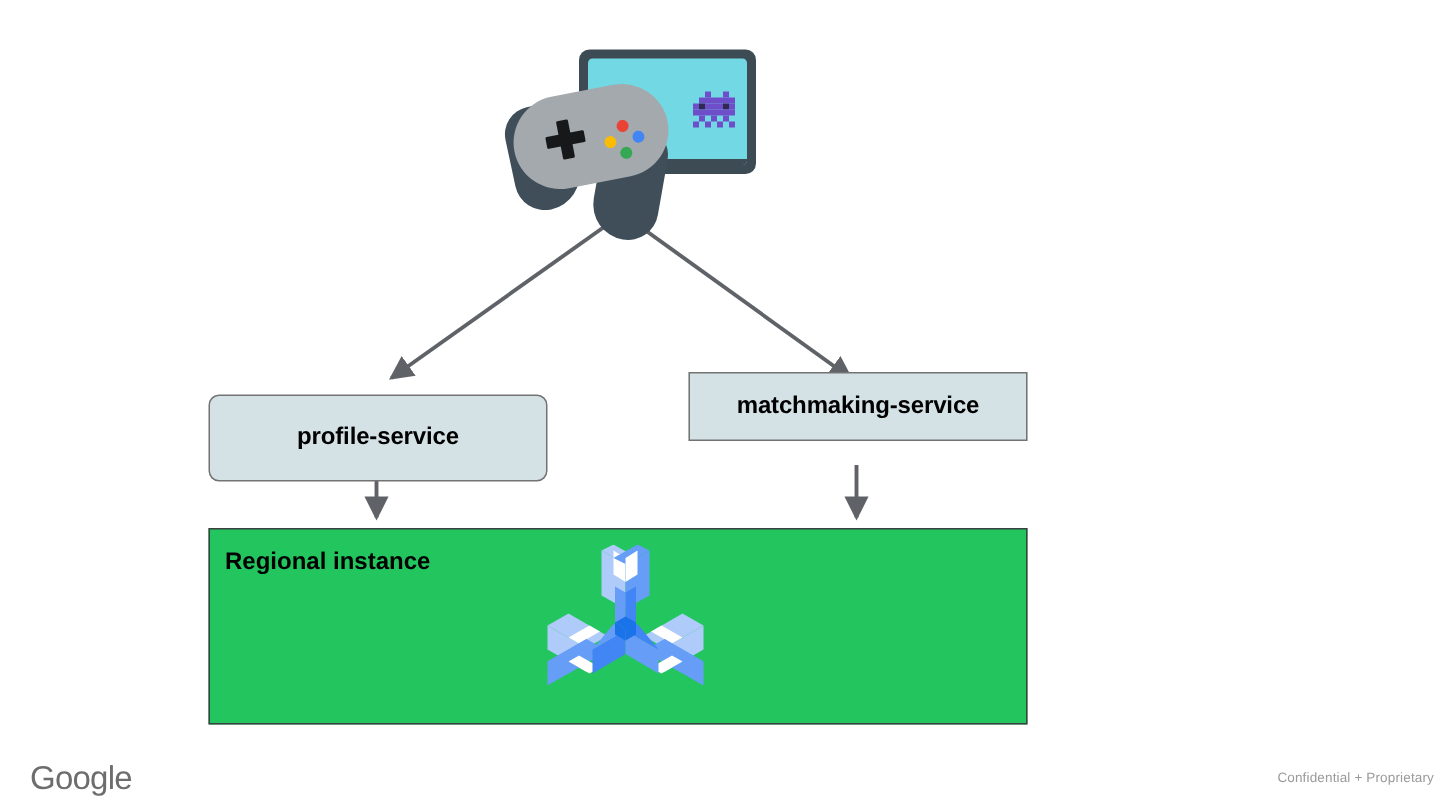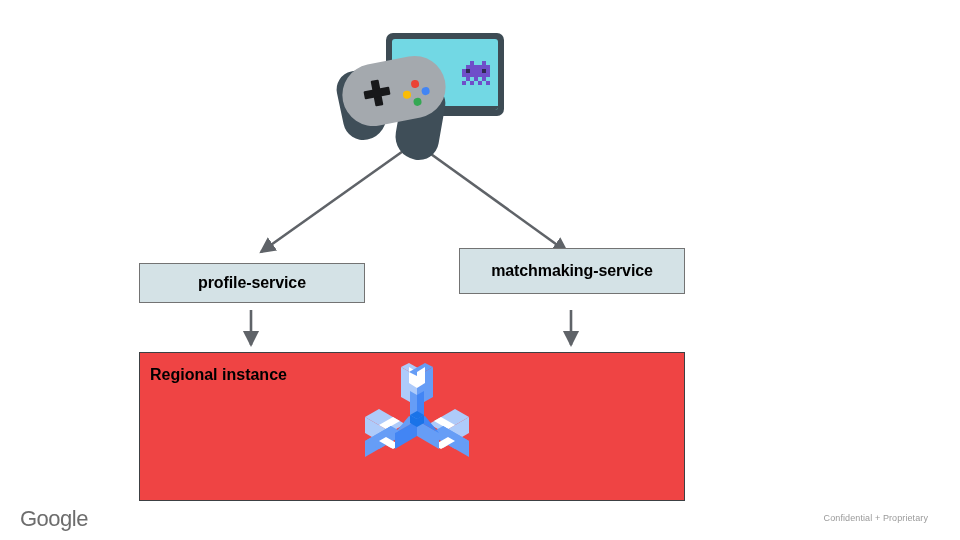--- a/index.html
+++ b/index.html
@@ -153,32 +153,32 @@
     align-items: center;
     justify-content: center;
   }
   .service-box .label {
     font-size: 16px;
     font-weight: bold;
     color: #000000;
     letter-spacing: -0.1px;
     white-space: nowrap;
   }
-  #box-profile      { left: 139px; top: 263px; width: 226px; height: 40px; }
+  #box-profile      { left: 139px; top: 263px; width: 226px; height: 58px; border-radius: 7px; }
   #box-matchmaking  { left: 459px; top: 248px; width: 226px; height: 46px; }
 
   
   #regional-box {
     position: absolute;
     box-sizing: border-box;
     left: 139px;
     top: 352px;
     width: 546px;
-    height: 149px;
-    background: #ef4444;
+    height: 131px;
+    background: #22c55e;
     border: 1px solid #3c4043;
   }
   #regional-label {
     position: absolute;
     left: 10px;
     top: 13px;
     font-size: 16px;
     font-weight: bold;
     color: #000000;
     white-space: nowrap;
@@ -198,21 +198,21 @@
     position: absolute;
     left: 20px;
     top: 506px;
     font-size: 22px;
     color: #6d6d6d;
     font-family: Liberation Sans, sans-serif;
     letter-spacing: -0.5px;
   }
   #confidential {
     position: absolute;
-    right: 32px;
+    right: 4px;
     top: 513px;
     font-size: 9px;
     color: #9a9a9a;
     letter-spacing: 0.1px;
   }
 </style>
 </head>
 <body>
 
 <div id="slide">

